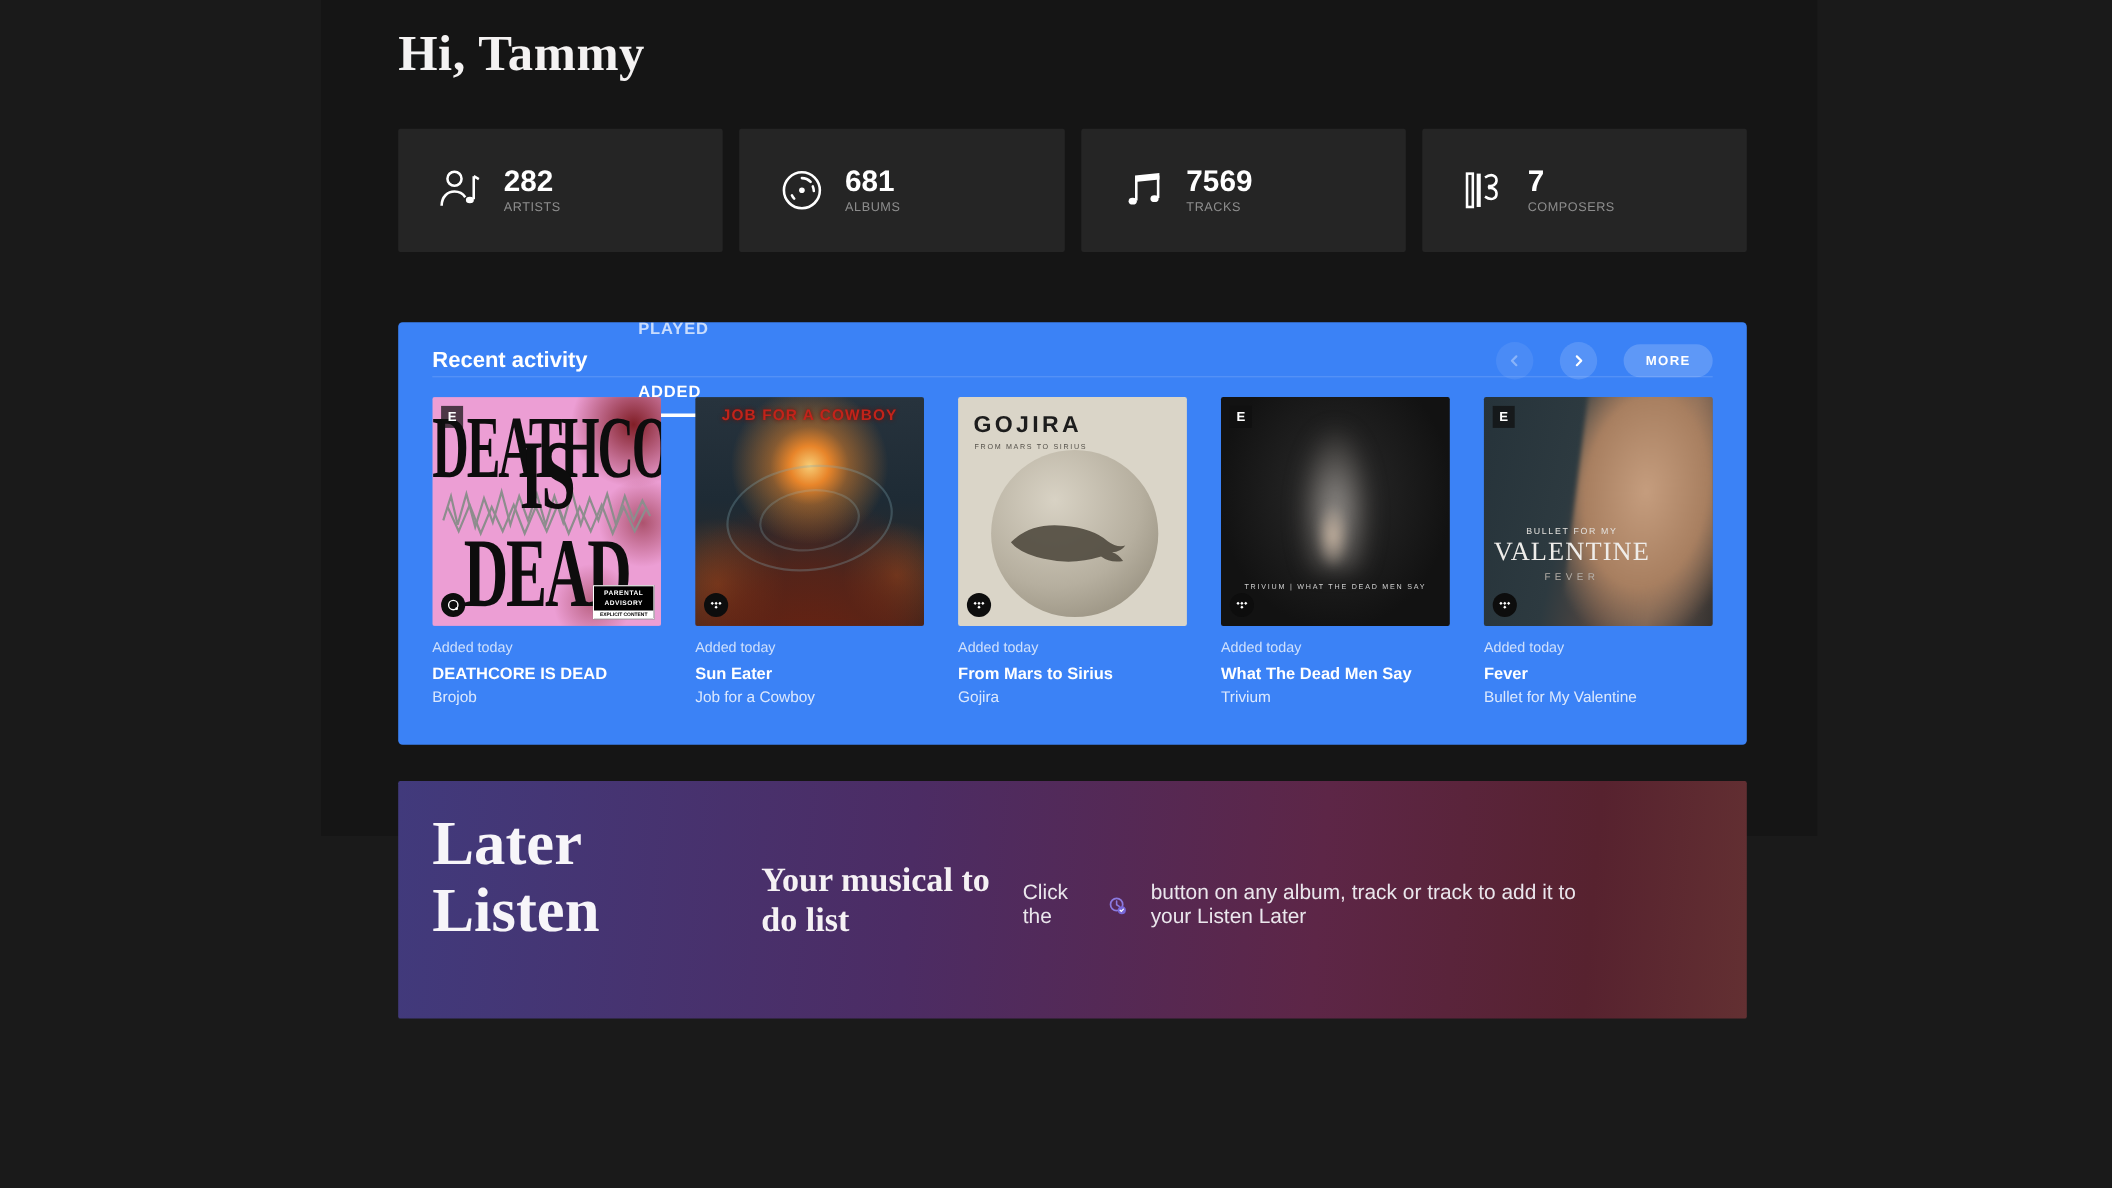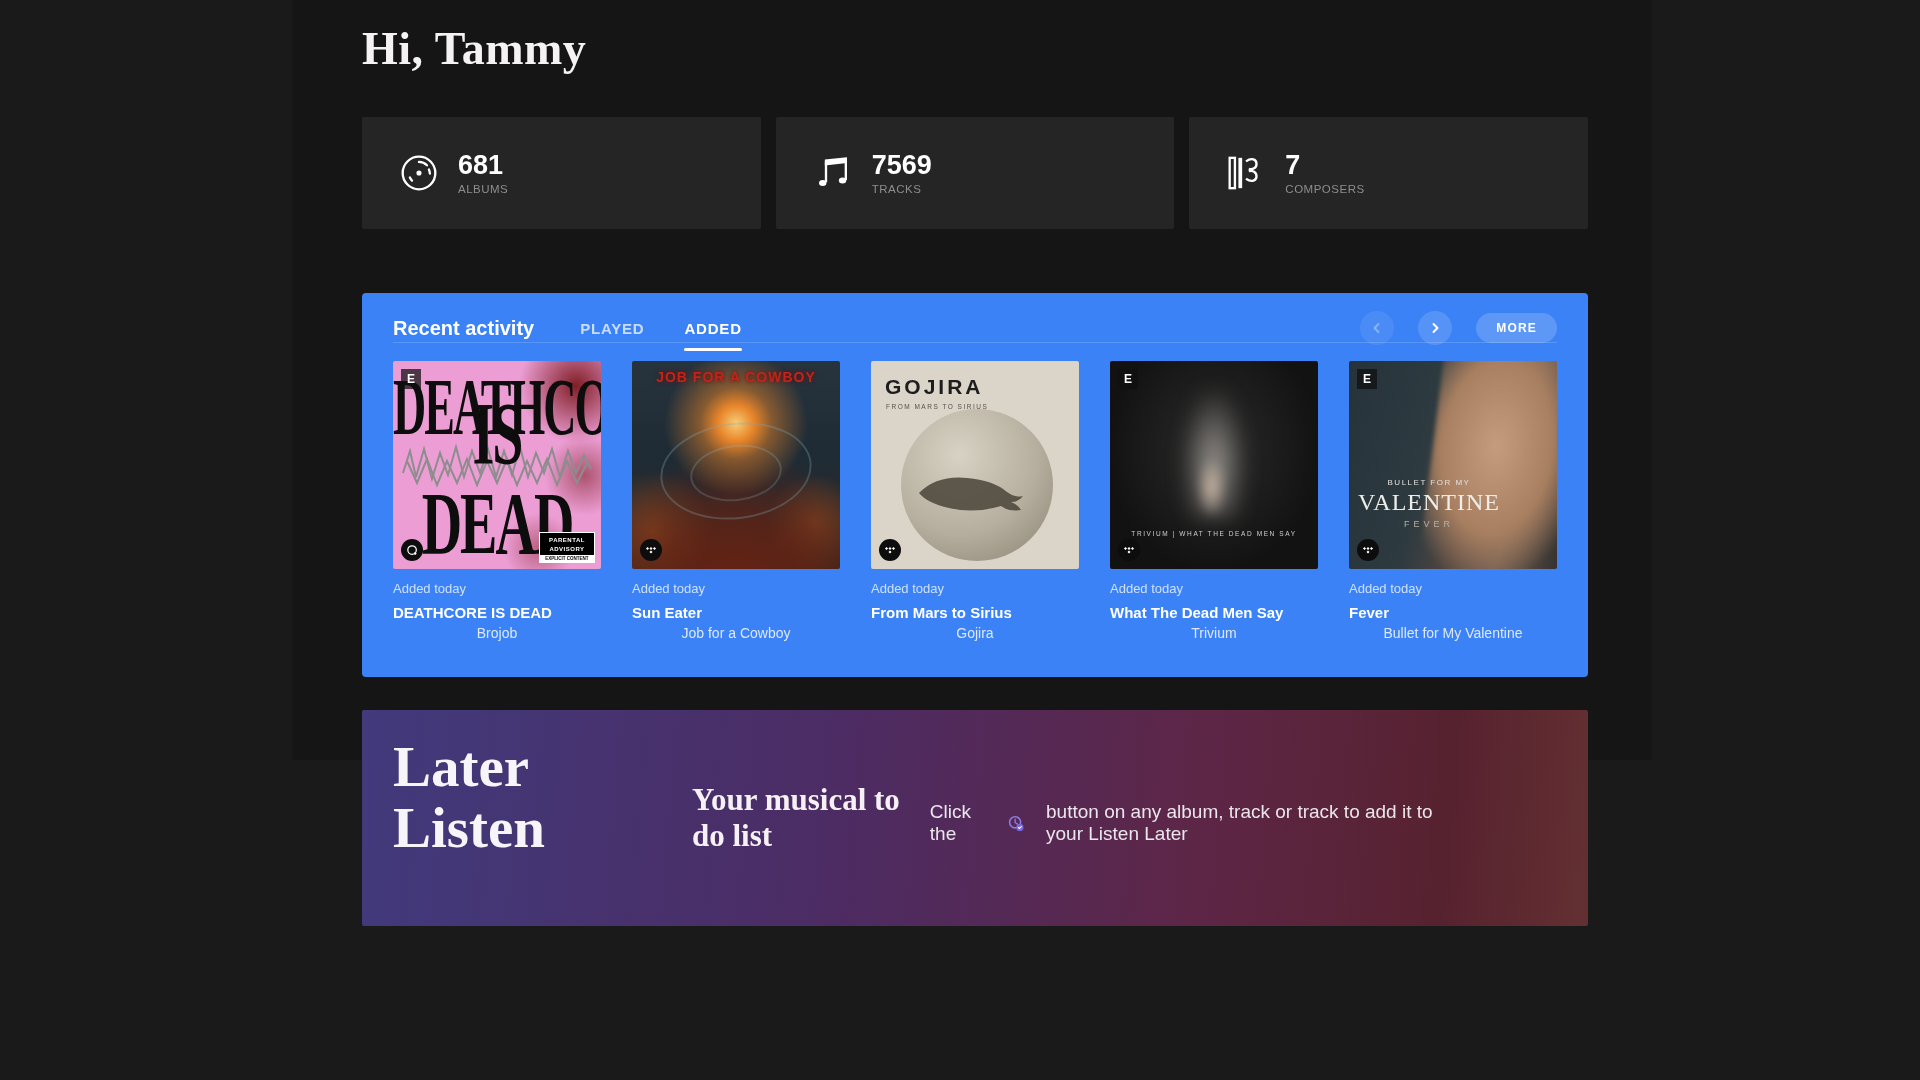--- a/index.html
+++ b/index.html
@@ -18,21 +18,21 @@
     display:flex; align-items:center; padding-left:36px; cursor:pointer; }
   .stat-icon { width:42px; height:42px; flex:0 0 42px; }
   .stat-text { margin-left:18px; }
   .stat-value { font-size:27px; font-weight:bold; line-height:1.05; color:#fff; }
   .stat-label { font-size:11.5px; color:#8d8d8d; letter-spacing:.5px; margin-top:3px; }
 
   
   .panel { margin-top:64px; background:#3b82f6; border-radius:4px; padding:0 31px 36px 31px; }
   .panel-header { display:flex; align-items:center; padding-top:34px; height:36px; }
   .panel-title { font-size:20px; font-weight:bold; color:#fff; }
-  .tabs { display:flex; gap:40px; margin-left:46px; }
+  .tabs { display:flex; gap:40px; margin-left:46px;flex-direction:column; }
   .tab { font-size:15px; letter-spacing:.8px; color:rgba(255,255,255,.72);
     font-weight:600; cursor:pointer; position:relative; }
   .tab.active { color:#fff; font-weight:bold; }
   .tab.active::after { content:""; position:absolute; left:0; right:0; bottom:-14px;
     height:3px; background:#fff; border-radius:2px; }
   .panel-controls { margin-left:auto; display:flex; align-items:center; gap:24px; }
   .nav-btn { width:34px; height:34px; border-radius:50%; background:rgba(255,255,255,.14);
     display:flex; align-items:center; justify-content:center; cursor:pointer; }
   .nav-btn.disabled { background:rgba(255,255,255,.08); cursor:default; }
   .more-btn { height:30px; padding:0 20px; border-radius:16px; background:rgba(255,255,255,.18);
@@ -45,21 +45,21 @@
   .cover { width:208px; height:208px; position:relative; overflow:hidden; border-radius:2px; }
   .badge-e { position:absolute; top:8px; left:8px; width:20px; height:20px;
     background:rgba(15,15,15,.72); color:#fff; font-size:12px; font-weight:bold;
     display:flex; align-items:center; justify-content:center; }
   .src-badge { position:absolute; bottom:8px; left:8px; width:22px; height:22px;
     border-radius:50%; background:#0d0d0d; display:flex; align-items:center; justify-content:center; }
   .added-label { font-size:13px; color:rgba(255,255,255,.75); margin-top:12px; }
   .album-title { font-size:15px; font-weight:bold; color:#fff; margin-top:8px;
     white-space:nowrap; overflow:hidden; }
   .album-artist { font-size:14px; color:rgba(255,255,255,.82); margin-top:4px;
-    white-space:nowrap; overflow:hidden;text-align:center; }
+    white-space:nowrap; overflow:hidden; }
 
   
   .cov-deathcore { background:
     radial-gradient(circle at 88% 12%, rgba(110,8,8,.85), transparent 22%),
     radial-gradient(circle at 92% 55%, rgba(110,8,8,.5), transparent 18%),
     radial-gradient(circle at 70% 90%, rgba(110,8,8,.4), transparent 15%),
     #ec9ed4; }
   .dc-line { position:absolute; left:0; right:0; text-align:center; color:#0d0d0d;
     font-family:"Liberation Serif", serif; font-weight:bold; letter-spacing:-2px; line-height:1; }
   .dc-line1 { top:6px; font-size:46px; transform:scaleY(1.75); transform-origin:top; }
@@ -128,20 +128,32 @@
 </head>
 <body>
 
 <div class="main-column">
   <div class="content">
 
     <h1 class="greeting">Hi, Tammy</h1>
 
     <div class="stats-row">
 
+      <div class="stat-card">
+        <svg class="stat-icon" viewBox="0 0 36 36" fill="none" stroke="#fff" stroke-width="2">
+          <circle cx="13" cy="9" r="5.5"></circle>
+          <path d="M3 30 c0-7 4.7-11 10-11 c3.6 0 6.6 1.7 8.4 4.4"></path>
+          <path d="M28 7 v18 M28 7 l4 2.2"></path>
+          <ellipse cx="25" cy="25.6" rx="3.1" ry="2.5" fill="#fff" stroke="none"></ellipse>
+        </svg>
+        <div class="stat-text">
+          <div class="stat-value">282</div>
+          <div class="stat-label">ARTISTS</div>
+        </div>
+      </div>
 
       <div class="stat-card">
         <svg class="stat-icon" viewBox="0 0 36 36" fill="none" stroke="#fff" stroke-width="2">
           <circle cx="18" cy="18" r="14"></circle>
           <circle cx="18" cy="18" r="2.2" fill="#fff" stroke="none"></circle>
           <path d="M18 8.5 a9.5 9.5 0 0 1 6.8 2.9" stroke-linecap="round"></path>
           <path d="M26.5 15 a9.5 9.5 0 0 1 0.8 3.5" stroke-linecap="round"></path>
           <path d="M12 24.5 a8.5 8.5 0 0 1 -1.8 -2.6" stroke-linecap="round"></path>
         </svg>
         <div class="stat-text">

